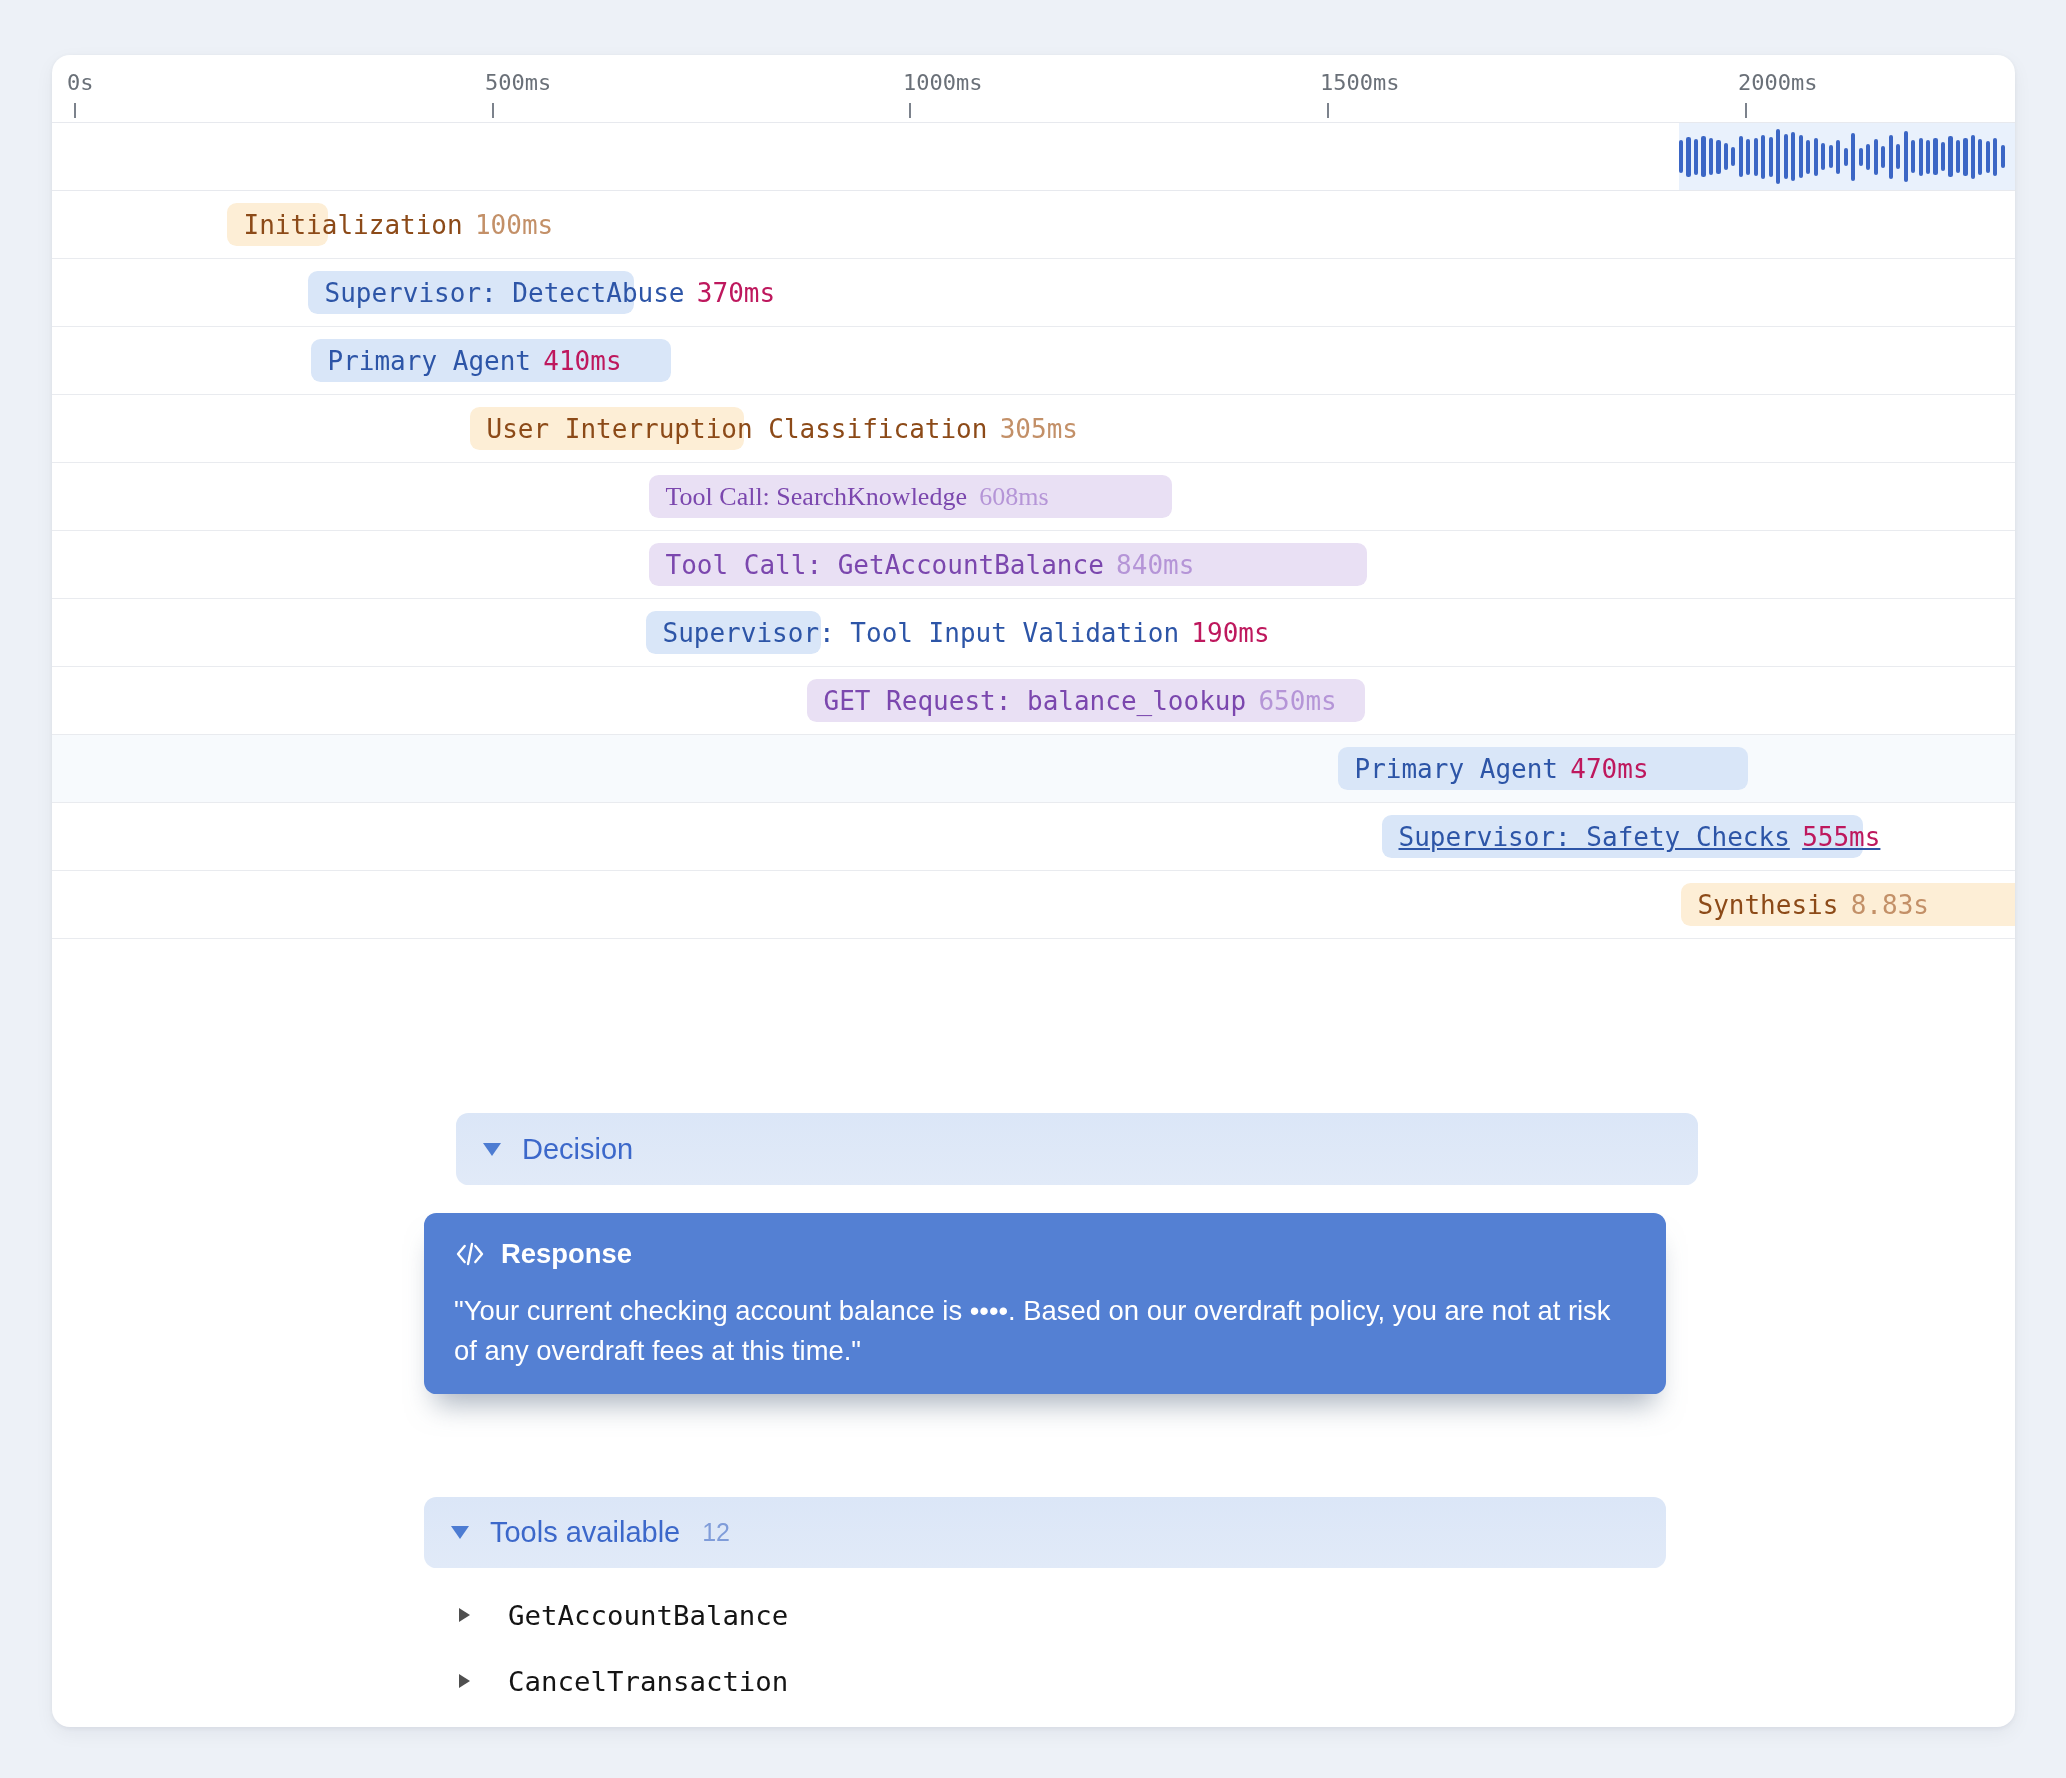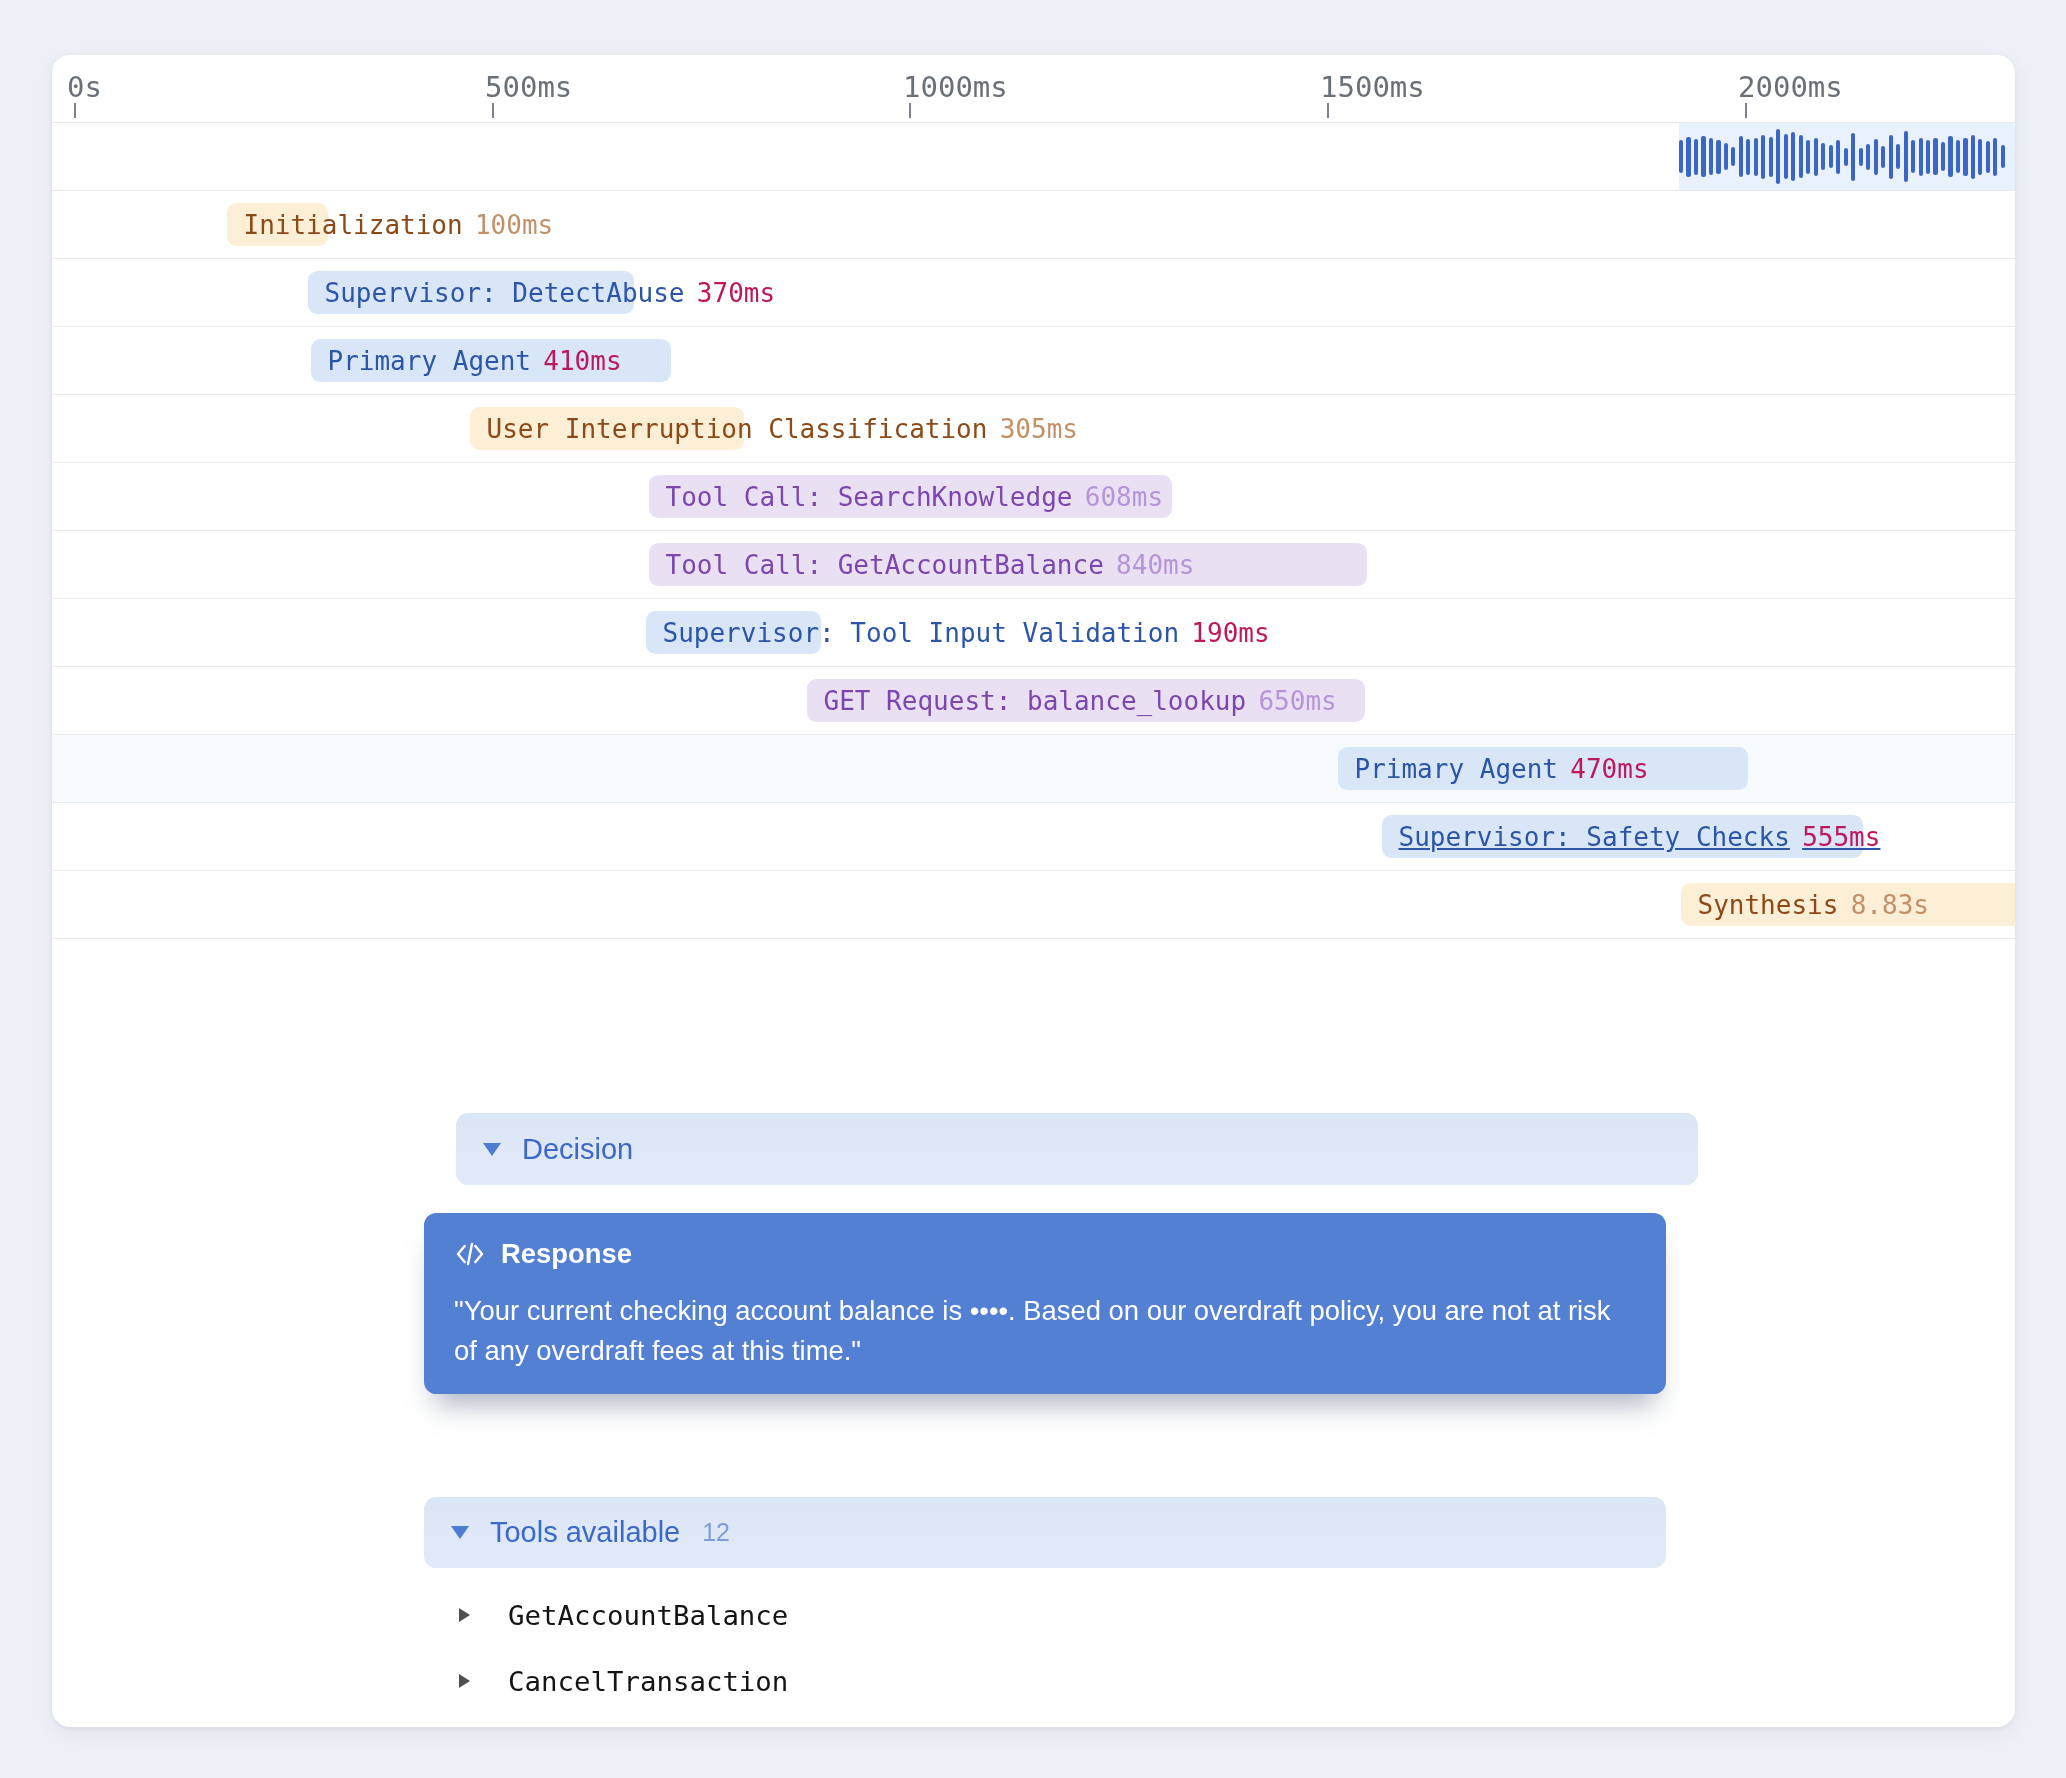--- a/index.html
+++ b/index.html
@@ -1,21 +1,21 @@
 <!DOCTYPE html>
 <html style="font-size:11px"><head>
 <meta charset="utf-8">
 <style>
   html,body{margin:0;padding:0;}
   body{width:2066px;height:1778px;background:#edf1f7;font-family:"Liberation Sans",sans-serif;position:relative;overflow:hidden;}
   .card{position:absolute;left:52px;top:55px;width:1963px;height:1672px;background:#ffffff;border-radius:18px;
         box-shadow:0 1.4px 4.1px rgba(16,24,40,.05),0 6.9px 19px rgba(16,24,40,.05);overflow:hidden;}
   
   .ruler{position:absolute;left:0;top:0;width:100%;height:67px;border-bottom:1.4px solid #e7e9ee;}
-  .tick-label{position:absolute;top:15px;font-family:"DejaVu Sans Mono",monospace;font-size:29px;color:#6a7078;white-space:nowrap;}
+  .tick-label{position:absolute;top:15px;font-family:"DejaVu Sans Mono",monospace;font-size:22px;color:#6a7078;white-space:nowrap;}
   .tick{position:absolute;bottom:4.1px;width:2.1px;height:15px;background:#7c828c;}
   
   .waverow{position:absolute;left:0;top:68px;width:100%;height:67px;border-bottom:1.4px solid #e7e9ee;}
   .waveform{position:absolute;top:0;height:67px;background:#e9f1fc;display:flex;align-items:center;}
   .wbar{width:4.1px;margin-right:3.4px;border-radius:2.1px;background:#3b66c5;flex:none;}
   
   .rows{position:absolute;left:0;top:136px;width:100%;}
   .row{position:relative;width:100%;height:68px;border-bottom:1.4px solid #e9ebef;box-sizing:border-box;}
   .row.hl{background:#f7fafd;}
   .bar{position:absolute;top:12.3px;height:43px;border-radius:9.6px;display:flex;align-items:center;
@@ -129,21 +129,21 @@
           <span class="dur">410ms</span>
         </div>
       </div>
       <div class="row">
         <div class="bar orange" style="left: 418px; width: 257px;">
           <span class="lbl">User Interruption Classification</span>
           <span class="dur">305ms</span>
         </div>
       </div>
       <div class="row">
-        <div class="bar purple" style="left: 597px; width: 506px;">
+        <div class="bar purple" style="left: 597px; width: 506px; font-family: Liberation Serif, serif;">
           <span class="lbl">Tool Call: SearchKnowledge</span>
           <span class="dur">608ms</span>
         </div>
       </div>
       <div class="row">
         <div class="bar purple" style="left: 597px; width: 701px;">
           <span class="lbl">Tool Call: GetAccountBalance</span>
           <span class="dur">840ms</span>
         </div>
       </div>

